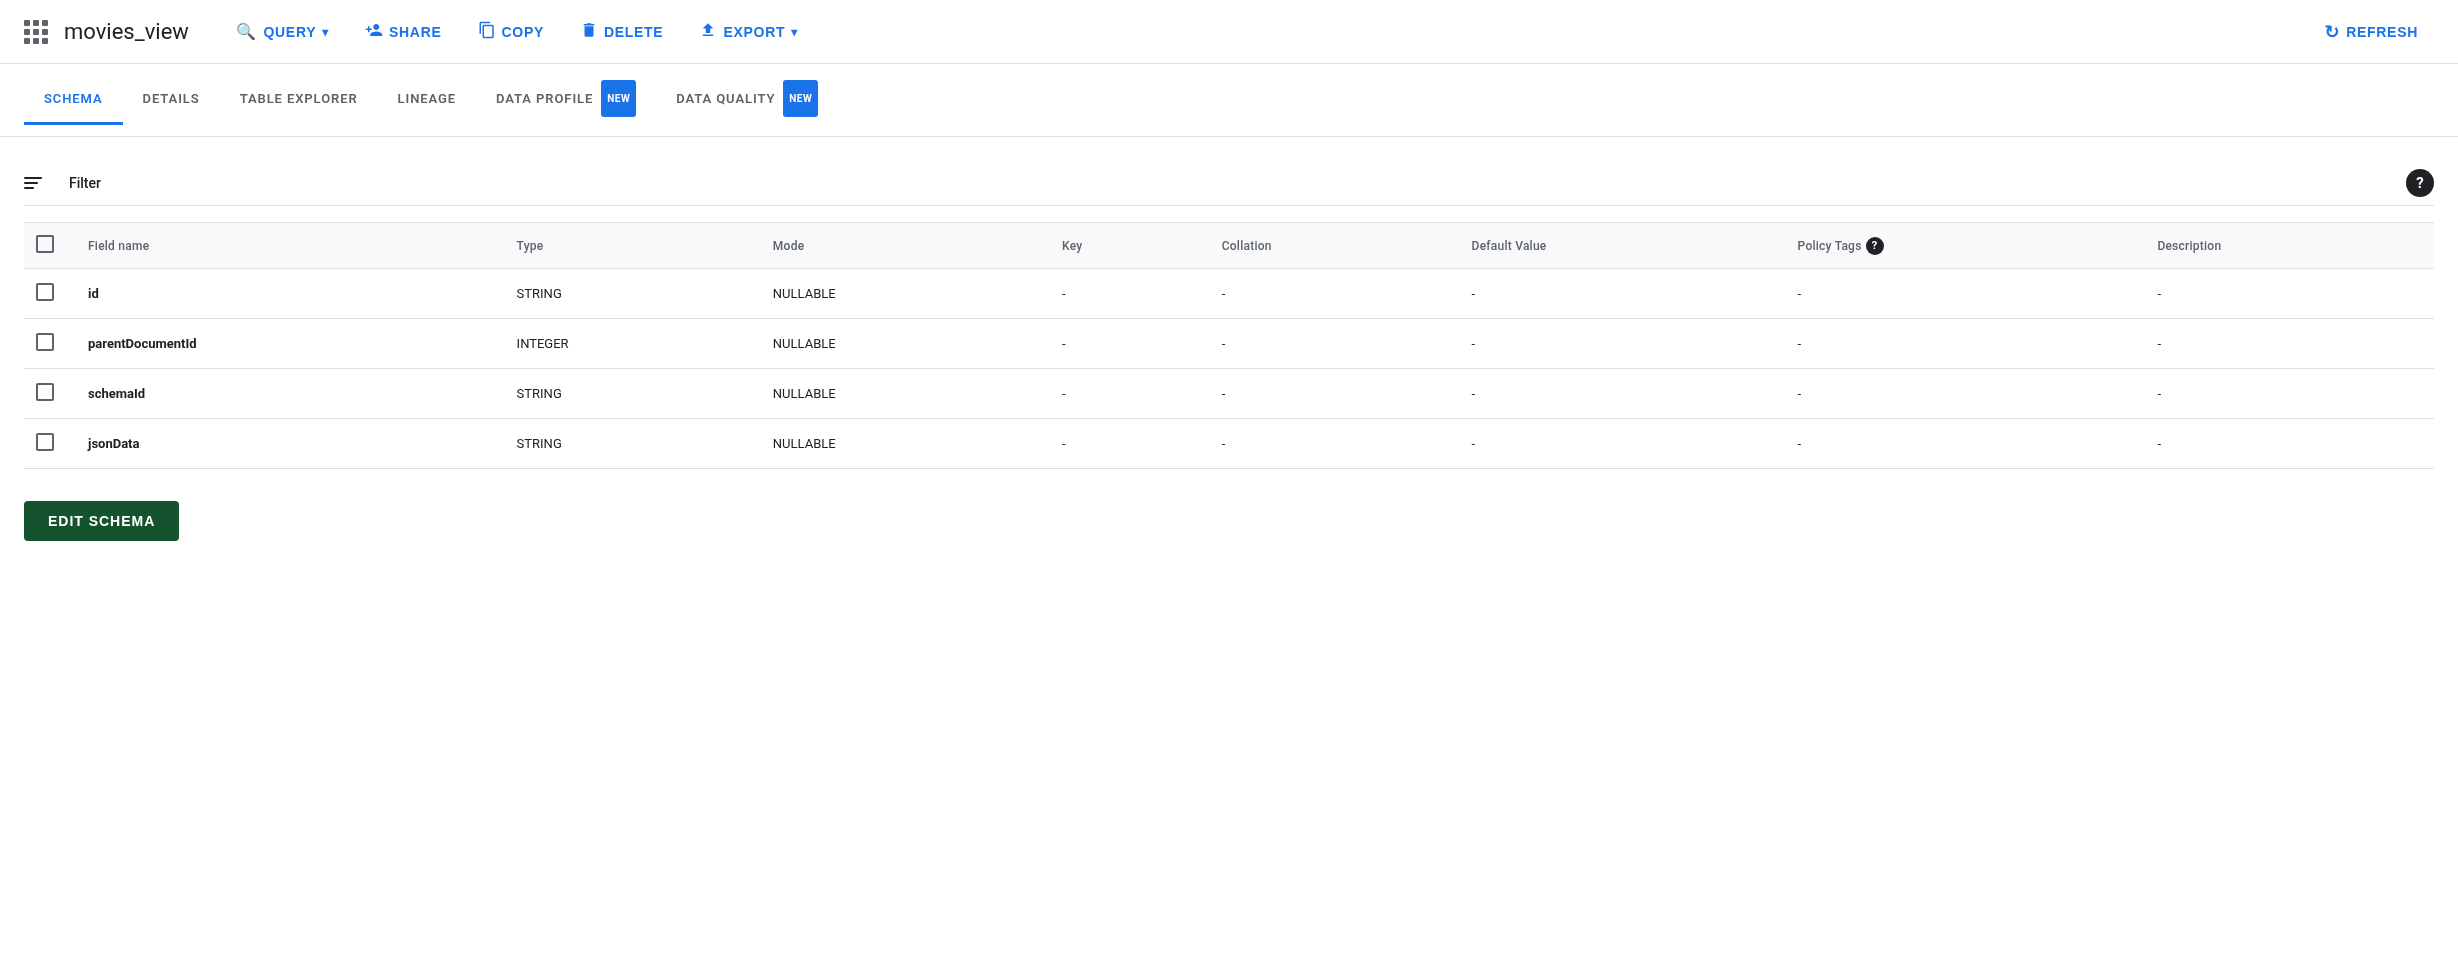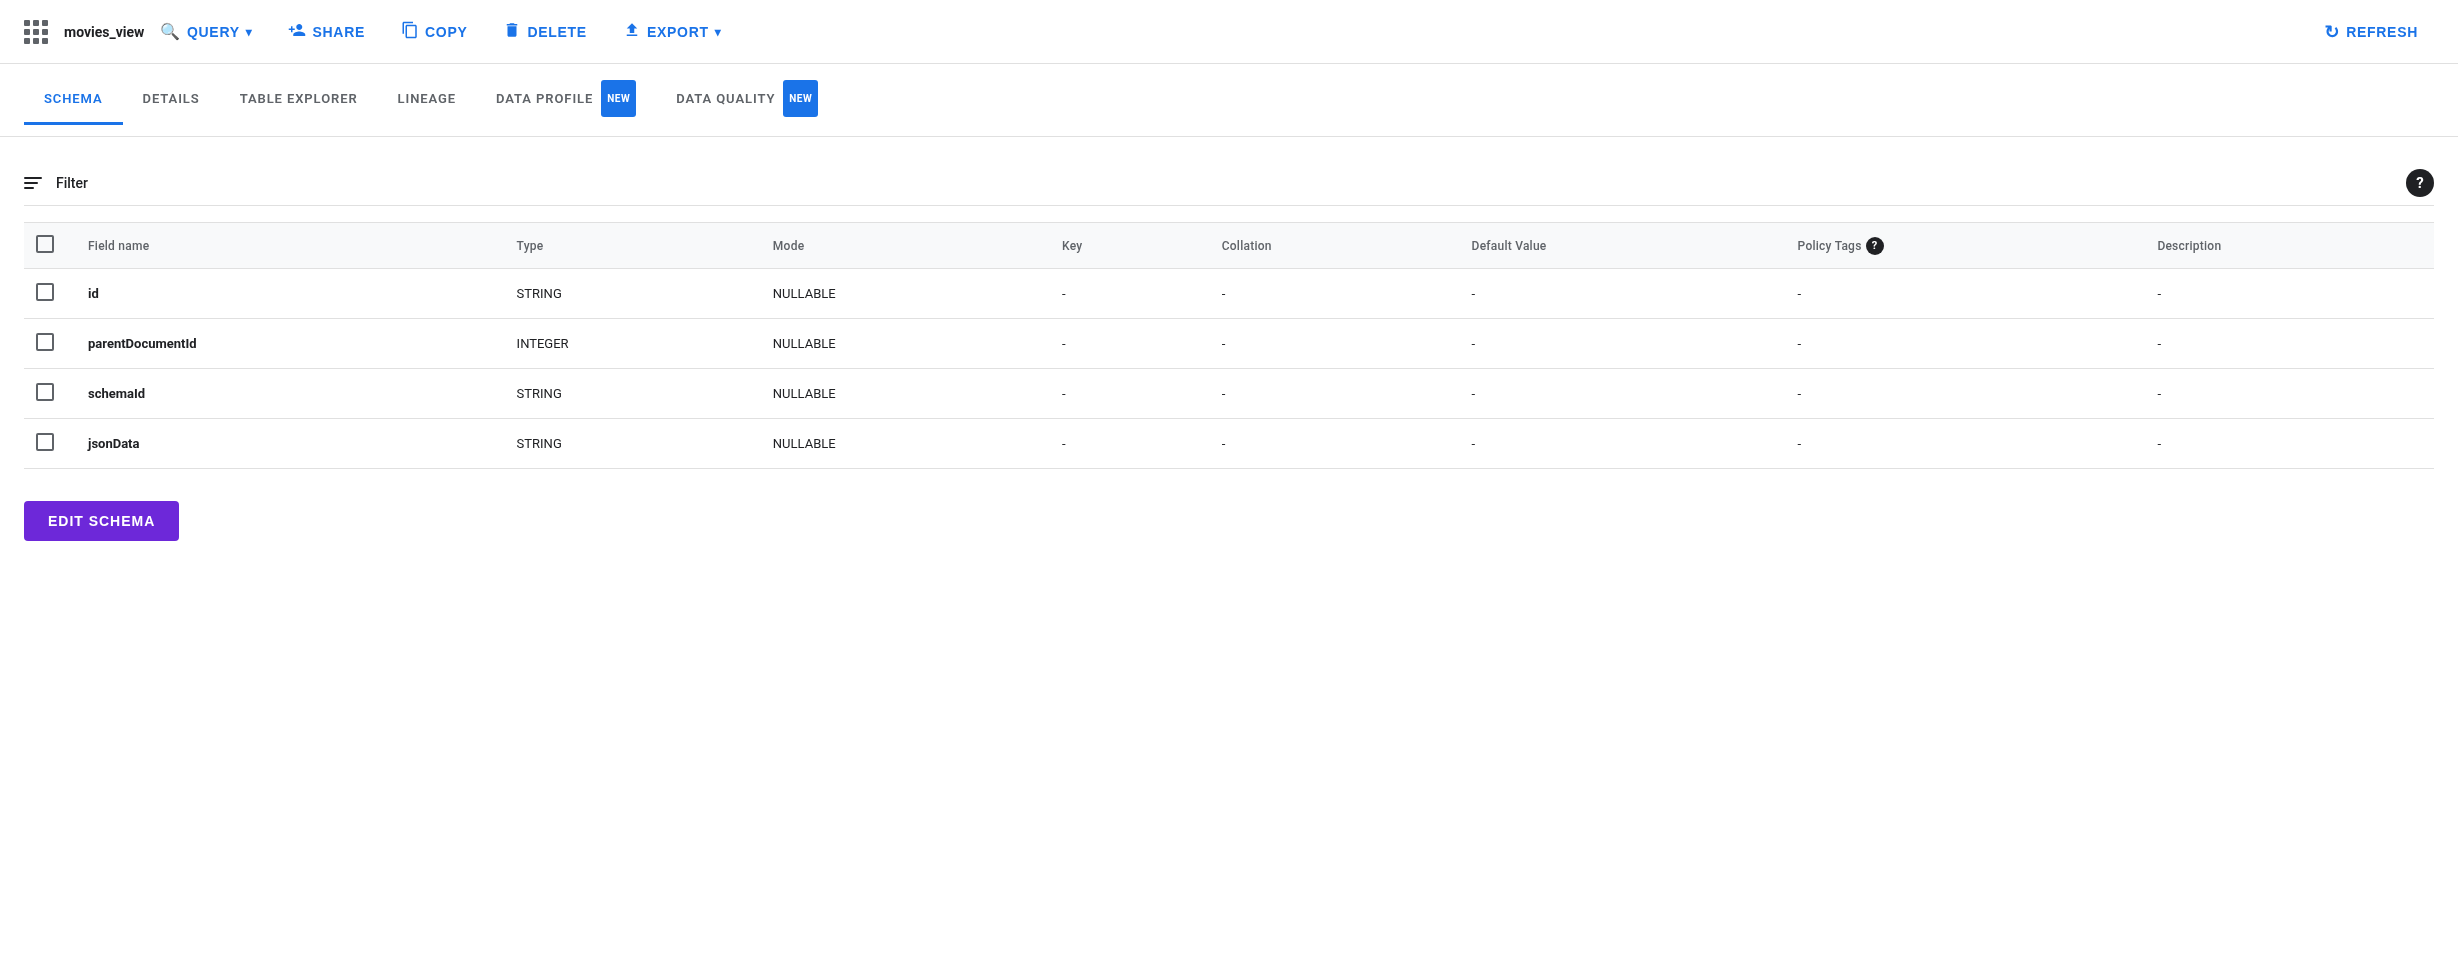--- a/index.html
+++ b/index.html
@@ -23,23 +23,24 @@
       cursor: pointer;
     }
     .toolbar-apps span {
       width: 6px;
       height: 6px;
       background: #5f6368;
       border-radius: 1px;
       display: block;
     }
     .toolbar-title {
-      font-size: 14px;
-      font-weight: 700;
+      font-size: 22px;
+      font-weight: 400;
       color: #202124;
+      margin-right: 32px;
     }
     .toolbar-actions {
       display: flex;
       align-items: center;
       gap: 4px;
       flex: 1;
     }
     .toolbar-btn {
       display: flex;
       align-items: center;
@@ -106,21 +107,21 @@
     .filter-bar {
       display: flex;
       align-items: center;
       padding: 8px 0;
       margin-bottom: 16px;
       border-bottom: 1px solid #e0e0e0;
     }
     .filter-icon {
       display: flex;
       align-items: center;
-      gap: 8px;
+      gap: 21px;
       color: #202124;
       font-weight: 500;
       font-size: 14px;
       margin-right: 12px;
     }
     .filter-lines {
       display: flex;
       flex-direction: column;
       gap: 3px;
       margin-right: 6px;
@@ -216,21 +217,21 @@
       align-items: center;
       justify-content: center;
       font-size: 11px;
       font-weight: 700;
       cursor: pointer;
     }
 
     
     .edit-schema-btn {
       margin-top: 32px;
-      background: #6d28d9;
+      background: #14532d;
       color: #fff;
       border: none;
       border-radius: 4px;
       padding: 12px 24px;
       font-size: 14px;
       font-weight: 700;
       letter-spacing: 0.07em;
       cursor: pointer;
       text-transform: uppercase;
     }

